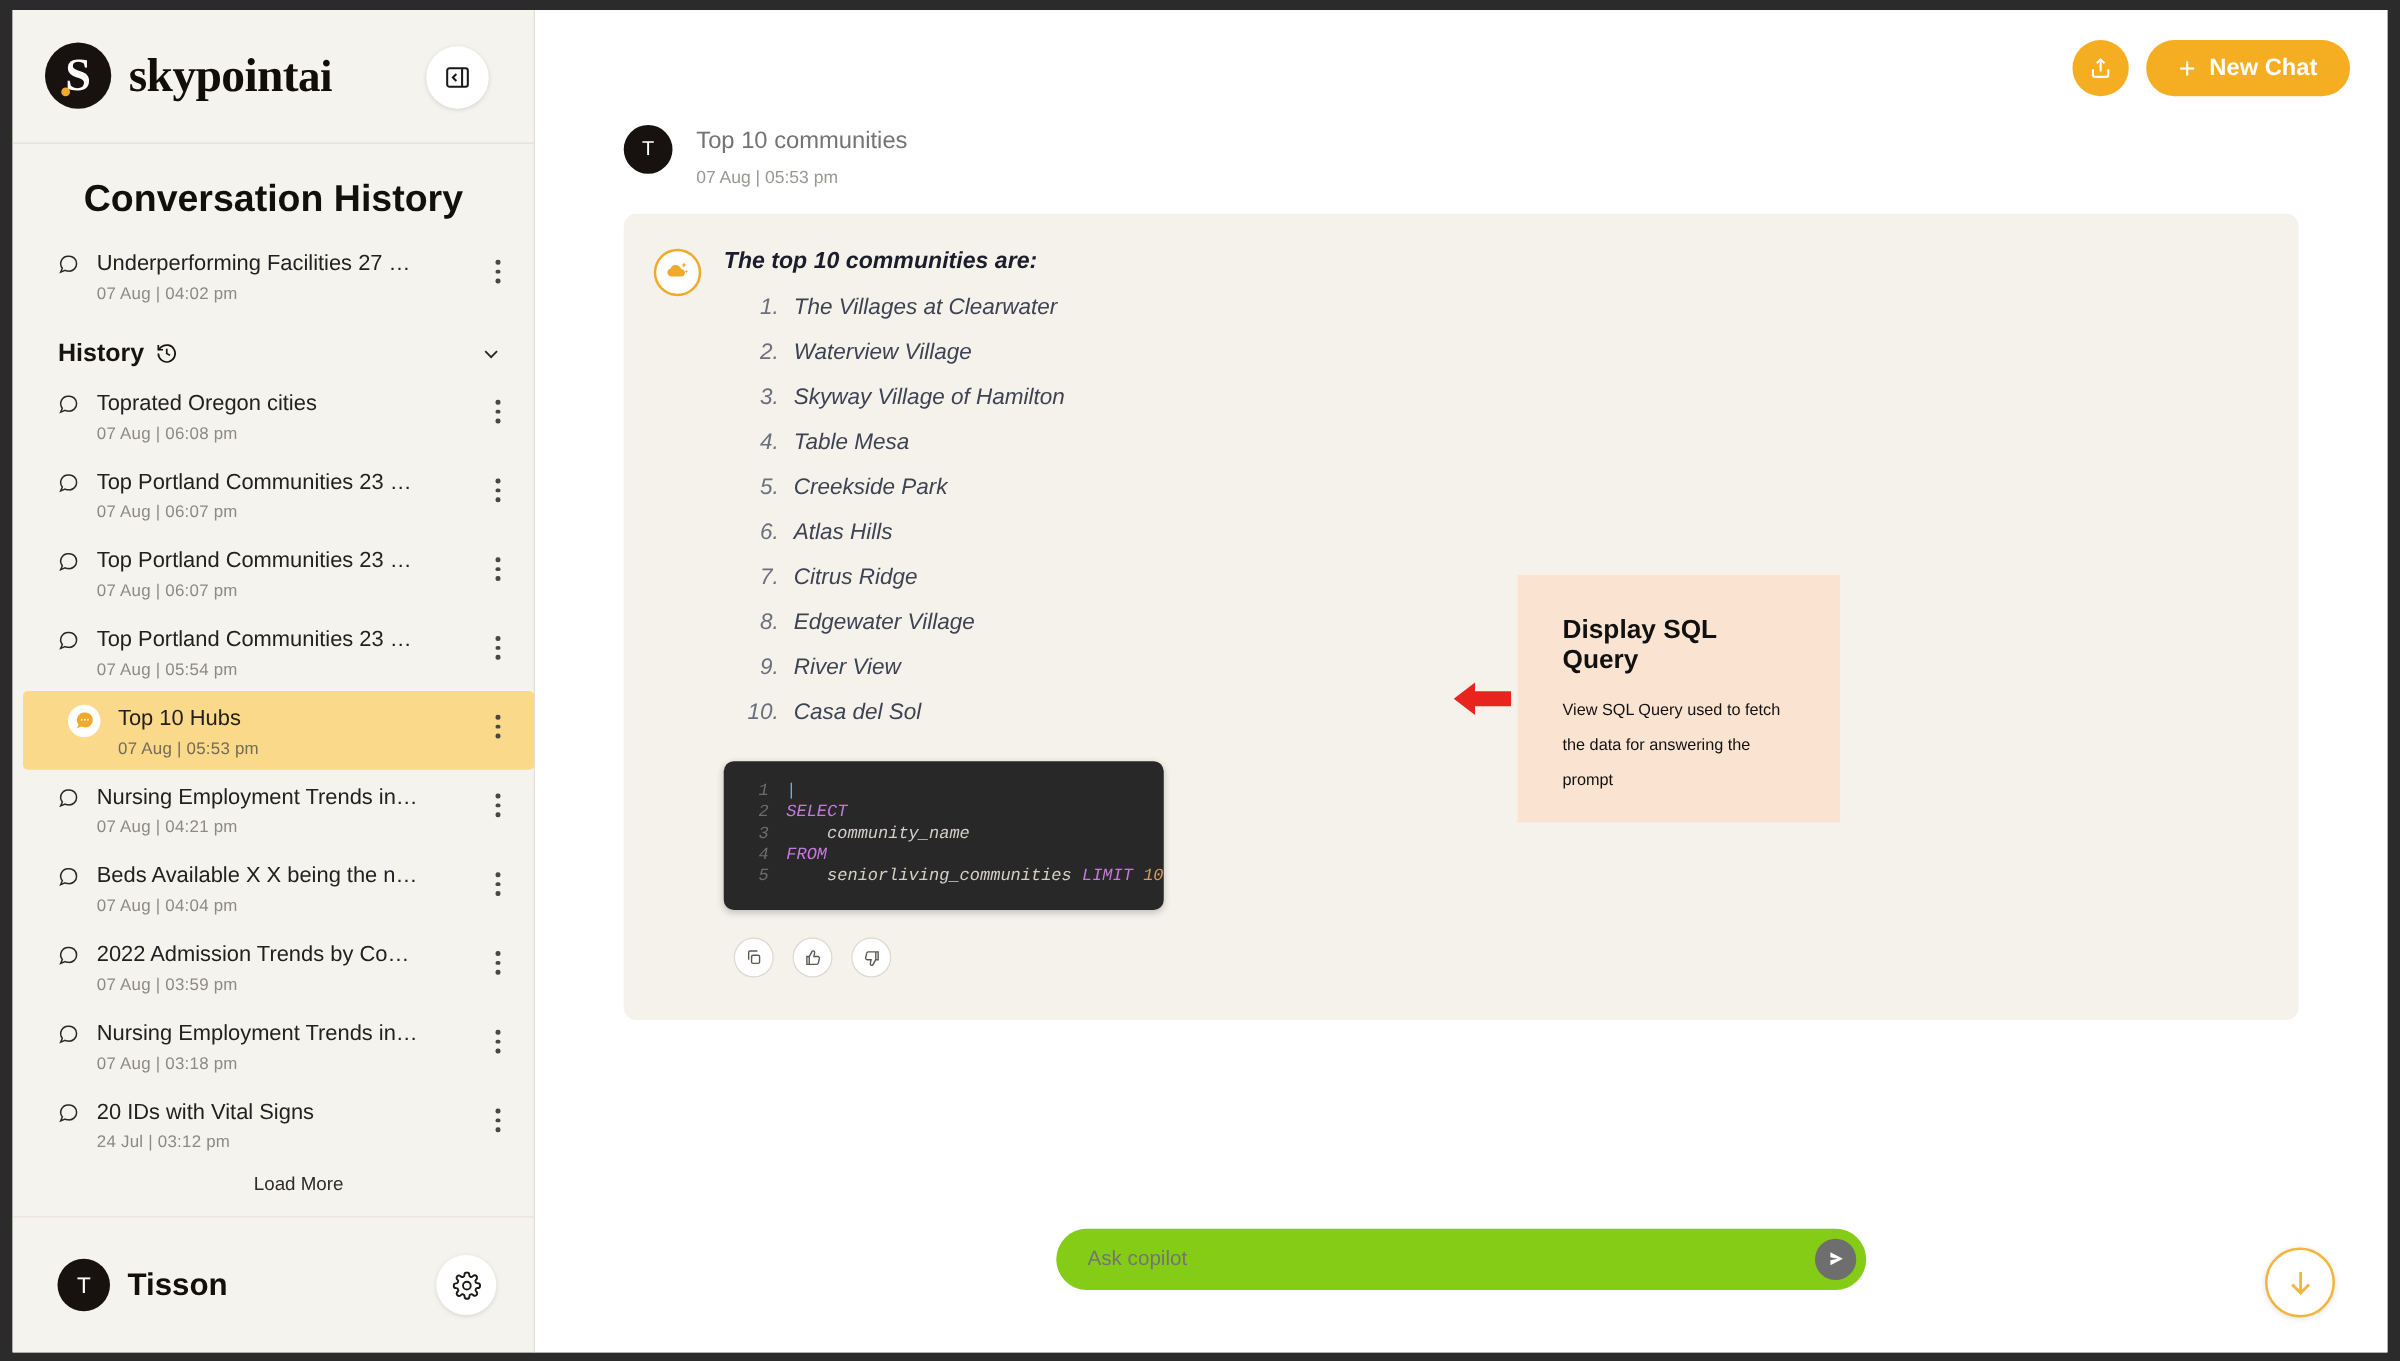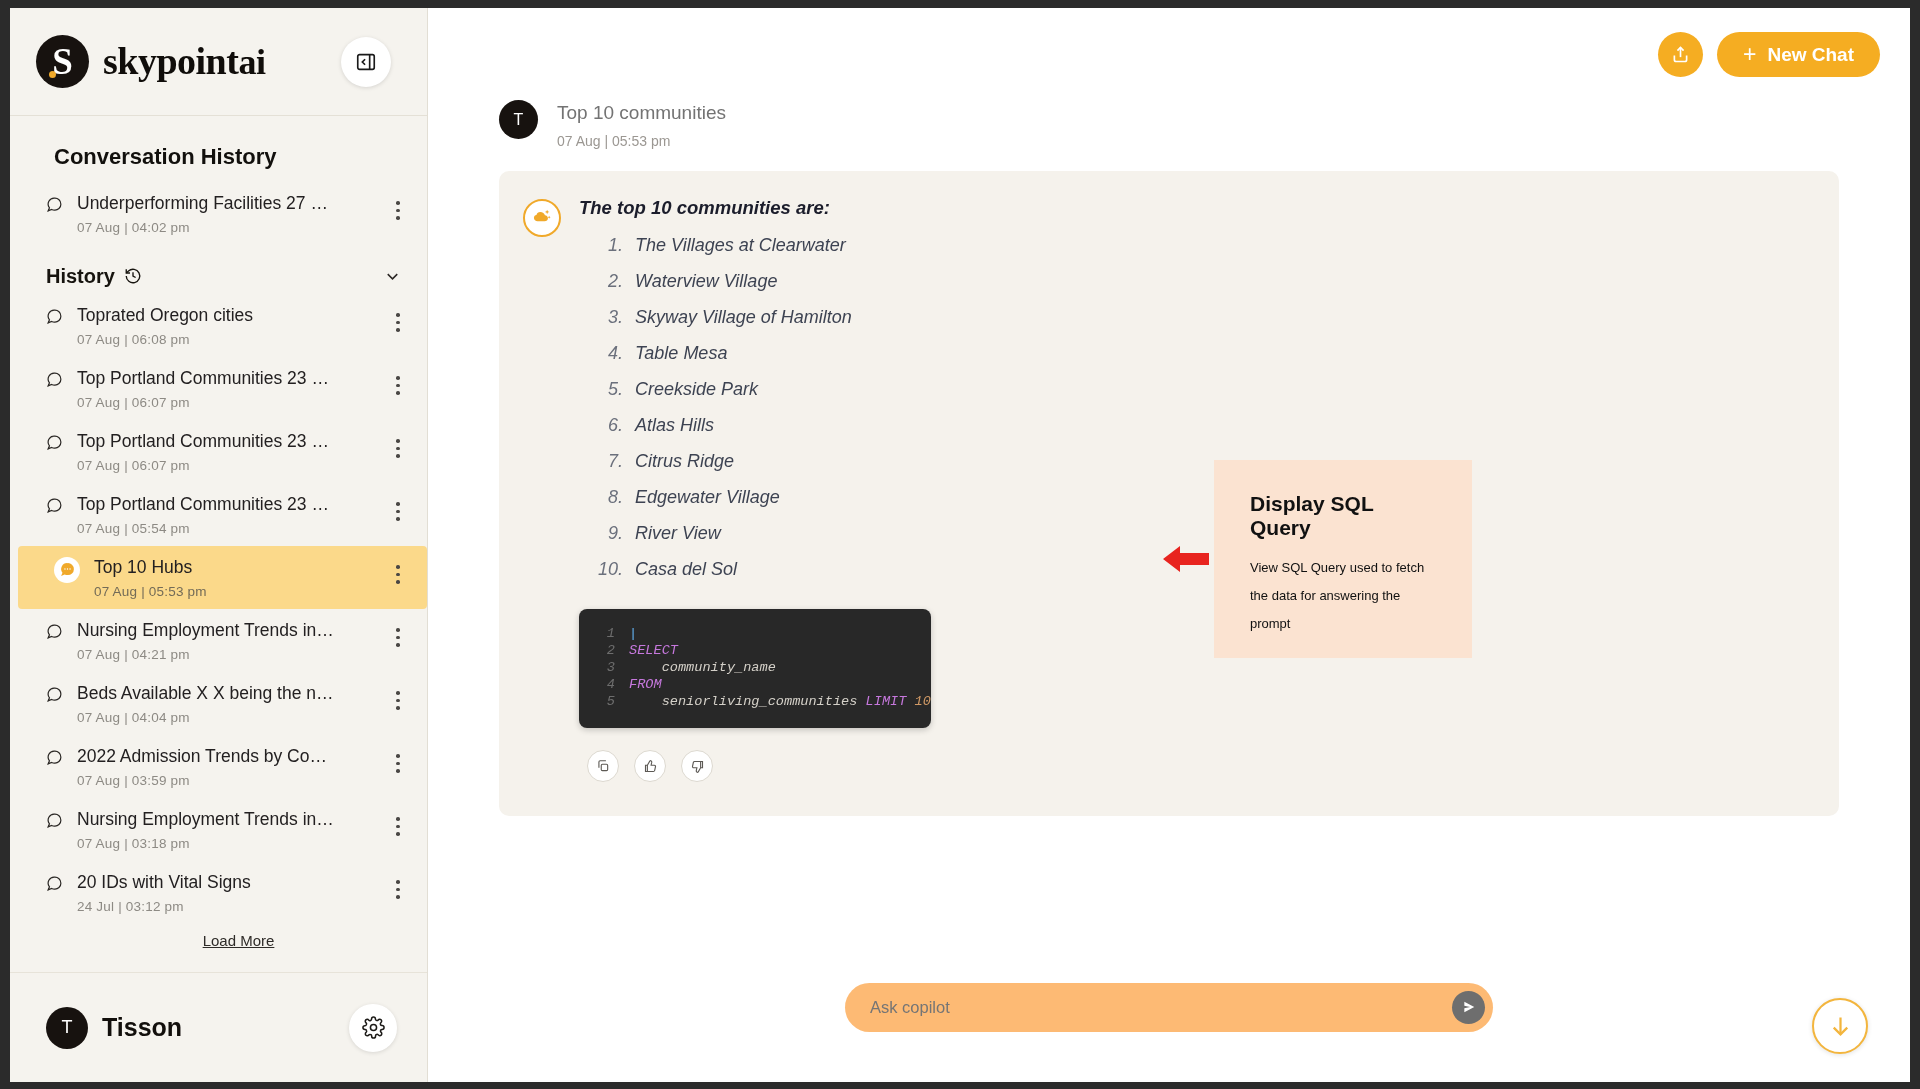--- a/index.html
+++ b/index.html
@@ -71,24 +71,24 @@
     width: 50px; height: 50px;
     border-radius: 50%;
     background: #fff;
     border: none;
     box-shadow: 0 1px 4px rgba(0,0,0,.13);
     display: flex; align-items: center; justify-content: center;
     cursor: pointer;
   }
 
   .history-title {
-    font-size: 22px;
+    font-size: 30px;
     font-weight: bold;
     color: #12100d;
-    padding: 28px 0 12px 44px;
+    padding: 28px 0 12px 57px;
   }
   .conv-scroll {
     flex: 1 1 auto;
     overflow-y: auto;
     padding-bottom: 8px;
   }
   .conv-item {
     display: flex;
     align-items: flex-start;
     padding: 10px 16px 10px 36px;
@@ -156,21 +156,20 @@
     margin-left: auto;
     width: 22px; height: 22px;
     display: flex; align-items: center; justify-content: center;
     cursor: pointer;
   }
 
   .load-more-wrap { text-align: center; padding: 8px 0 18px 40px; }
   .load-more {
     font-size: 15px;
     color: #2e2b28;
-    text-decoration: underline;
     cursor: pointer;
   }
 
   .user-bar {
     height: 110px;
     border-top: 1px solid #e7e3d9;
     display: flex;
     align-items: center;
     padding: 0 30px 0 36px;
   }
@@ -385,21 +384,21 @@
     height: 150px;
     flex: 0 0 auto;
     display: flex;
     align-items: center;
     justify-content: center;
     position: relative;
   }
   .composer {
     width: 648px;
     height: 49px;
-    background: #fdba74;
+    background: #84cc16;
     border-radius: 25px;
     display: flex;
     align-items: center;
     padding: 0 8px 0 25px;
   }
   .composer-input {
     flex: 1 1 auto;
     border: none;
     background: transparent;
     outline: none;

